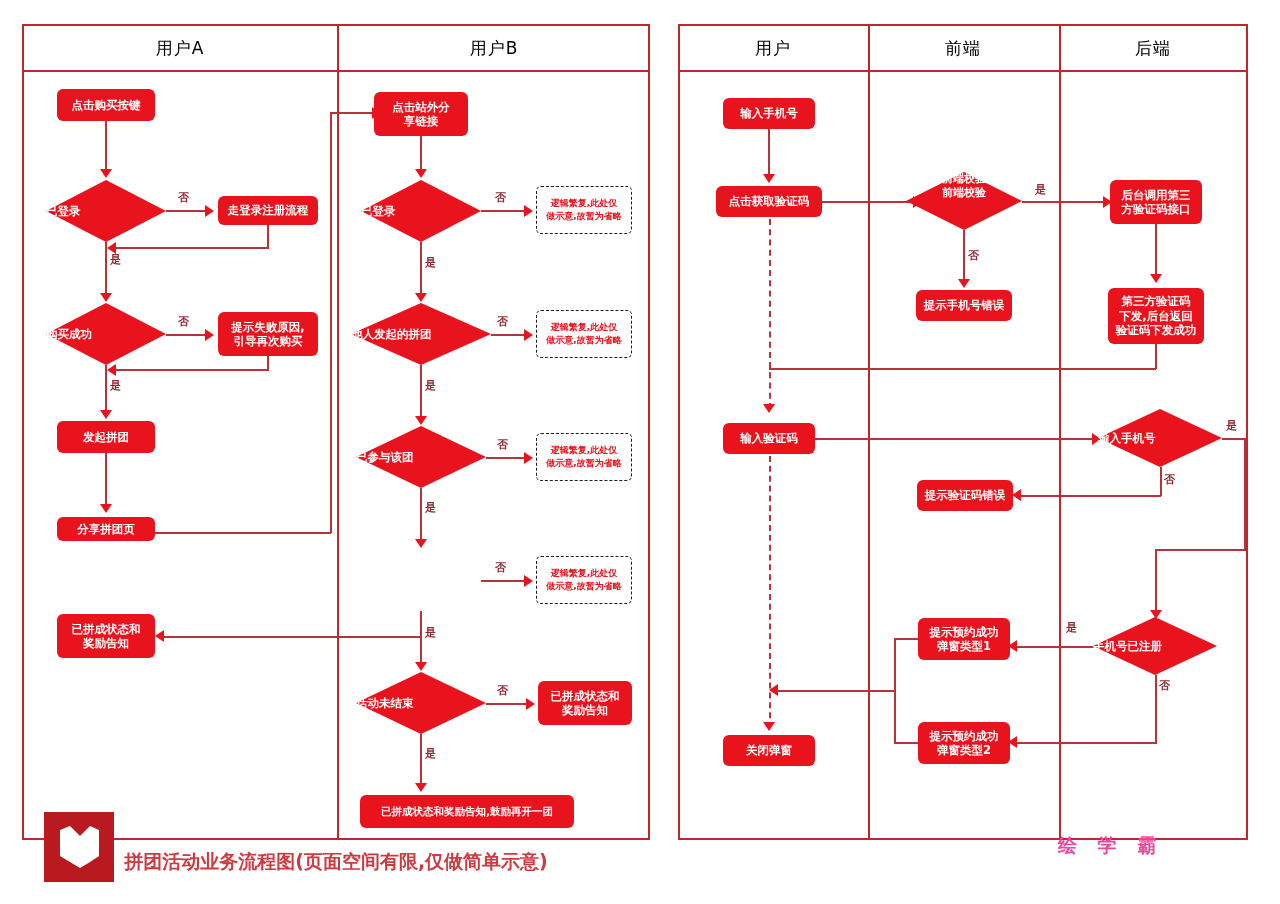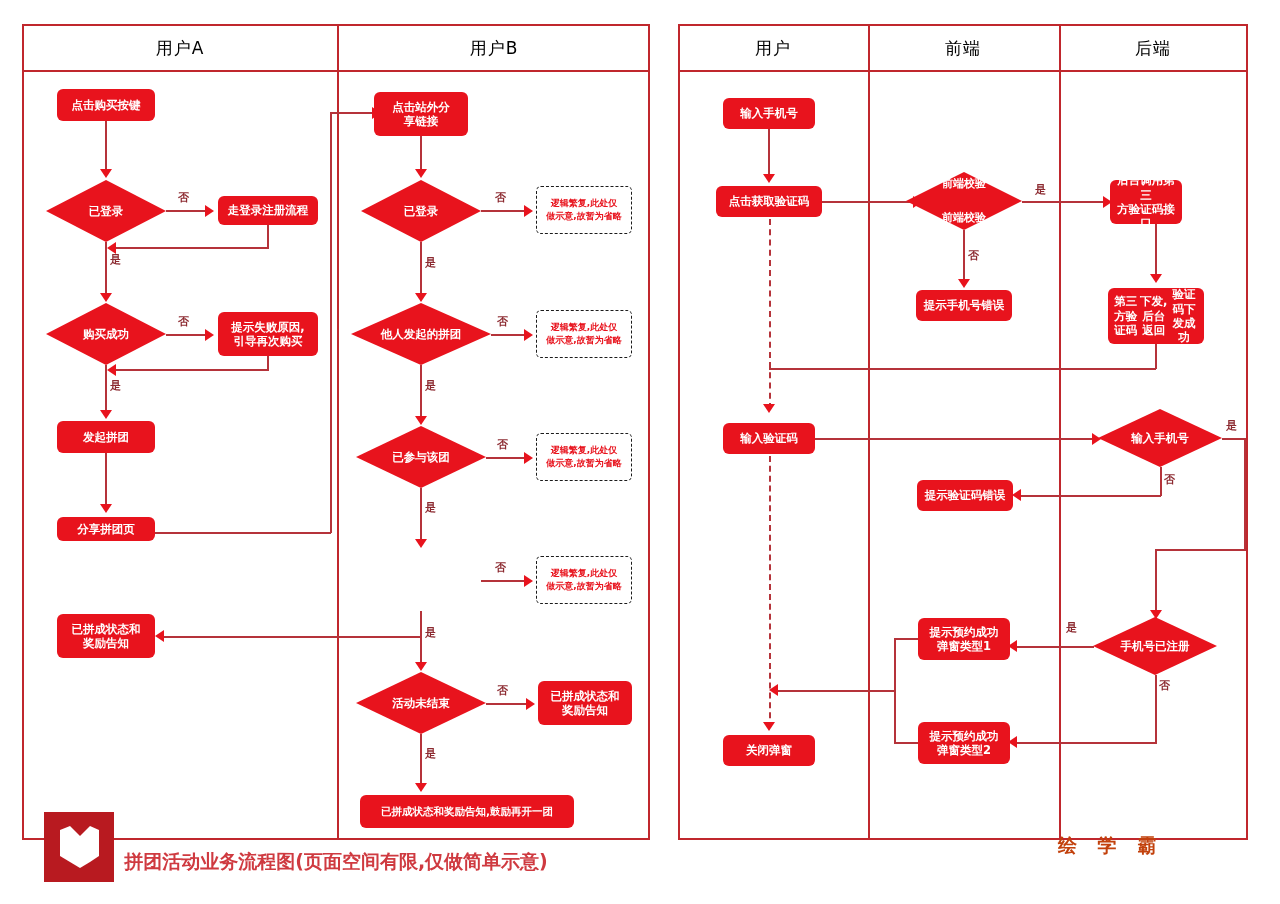--- a/index.html
+++ b/index.html
@@ -17,42 +17,42 @@
   .node{position:absolute;box-sizing:border-box;display:flex;align-items:center;justify-content:center;
         text-align:center;color:#fff;background:#e8131d;border-radius:6px;font-size:11.5px;
         line-height:1.25;font-weight:bold;padding:2px 4px;z-index:5;}
   .node.small{font-size:10.5px;}
   .dashed{position:absolute;box-sizing:border-box;display:flex;align-items:center;justify-content:center;
           text-align:center;color:#e8131d;background:#fff;border:1.6px dashed #1b1b1b;border-radius:5px;
           font-size:9px;line-height:1.45;font-weight:bold;padding:2px 3px;z-index:5;}
   .diamond{position:absolute;z-index:5;}
   .diamond .shape{position:absolute;inset:0;background:#e8131d;
         clip-path:polygon(50% 0%,100% 50%,50% 100%,0% 50%);}
-  .diamond .lbl{position:absolute;inset:0;display:flex;align-items:center;justify-content:center;
-        text-align:center;color:#fff;font-size:11.5px;line-height:1.25;font-weight:bold;white-space:nowrap;gap:20px;}
+  .diamond .lbl{position:absolute;inset:0;display:flex;align-items:center;justify-content:flex-start;
+        text-align:center;color:#fff;font-size:11.5px;line-height:1.25;font-weight:bold;white-space:nowrap;}
   .diamond .lbl.two{white-space:normal;font-size:11px;}
 
   
   .ln{position:absolute;background:#b5333a;z-index:2;}
   .lnh{height:1.6px;}
   .lnv{width:1.6px;}
   .dash-v{position:absolute;width:0;border-left:2.2px dashed #b5333a;z-index:2;}
   .ah{position:absolute;width:0;height:0;z-index:3;}
   .ah-d{border-left:6px solid transparent;border-right:6px solid transparent;border-top:9px solid #e8131d;}
   .ah-l{border-top:6px solid transparent;border-bottom:6px solid transparent;border-right:9px solid #e8131d;}
   .ah-r{border-top:6px solid transparent;border-bottom:6px solid transparent;border-left:9px solid #e8131d;}
   .elbl{position:absolute;color:#8c2a30;font-size:11px;font-weight:bold;z-index:4;white-space:nowrap;}
 
   
   .caption{position:absolute;color:#cf3a40;font-size:19px;font-weight:bold;white-space:nowrap;
            transform:translateX(-50%);}
   .wm-logo{position:absolute;width:70px;height:70px;background:#b81a20;z-index:20;
            display:flex;align-items:center;justify-content:center;}
   .wm-logo svg{display:block;}
-  .wm-text{position:absolute;color:#c2410c;font-weight:bold;font-size:19px;letter-spacing:7px;
+  .wm-text{position:absolute;color:#ec4899;font-weight:bold;font-size:19px;letter-spacing:7px;
            white-space:nowrap;z-index:20;}
 </style>
 </head>
 <body>
 
 <div id="stage">
 
   <div class="panel" style="left:22px;top:24px;width:628px;height:816px;"></div>
   <div class="hdr-rule" style="left:22px;top:70px;width:628px;"></div>
   <div class="lane-div" style="left:337px;top:24px;height:816px;"></div>
@@ -248,29 +248,29 @@
   <div class="ln lnh" style="left:1022px;top:201px;width:86px;"></div>
   <div class="ah ah-r" style="left:1103px;top:196px;"></div>
   <div class="elbl" style="left:1035px;top:182px;">是</div>
 
   <div class="ln lnv" style="left:963px;top:230px;height:54px;"></div>
   <div class="ah ah-d" style="left:958px;top:279px;"></div>
   <div class="elbl" style="left:968px;top:248px;">否</div>
 
   <div class="node" style="left:916px;top:290px;width:96px;height:31px;">提示手机号错误</div>
 
-  <div class="node" style="left:1110px;top:180px;width:72px;height:44px;flex-direction:column;">
+  <div class="node" style="left:1110px;top:180px;width:92px;height:44px;flex-direction:column;">
     <span>后台调用第三</span>
     <span>方验证码接口</span>
   </div>
 
   <div class="ln lnv" style="left:1155px;top:224px;height:55px;"></div>
   <div class="ah ah-d" style="left:1150px;top:274px;"></div>
 
-  <div class="node" style="left:1108px;top:288px;width:96px;height:56px;">
+  <div class="node" style="left:1108px;top:288px;width:96px;height:56px;flex-direction:column;">
     <span>第三方验证码</span>
     <span>下发,后台返回</span>
     <span>验证码下发成功</span>
   </div>
 
   <div class="ln lnv" style="left:1155px;top:344px;height:25px;"></div>
   <div class="ln lnh" style="left:769px;top:368px;width:387px;"></div>
 
   <div class="node" style="left:723px;top:423px;width:92px;height:31px;">输入验证码</div>
 

